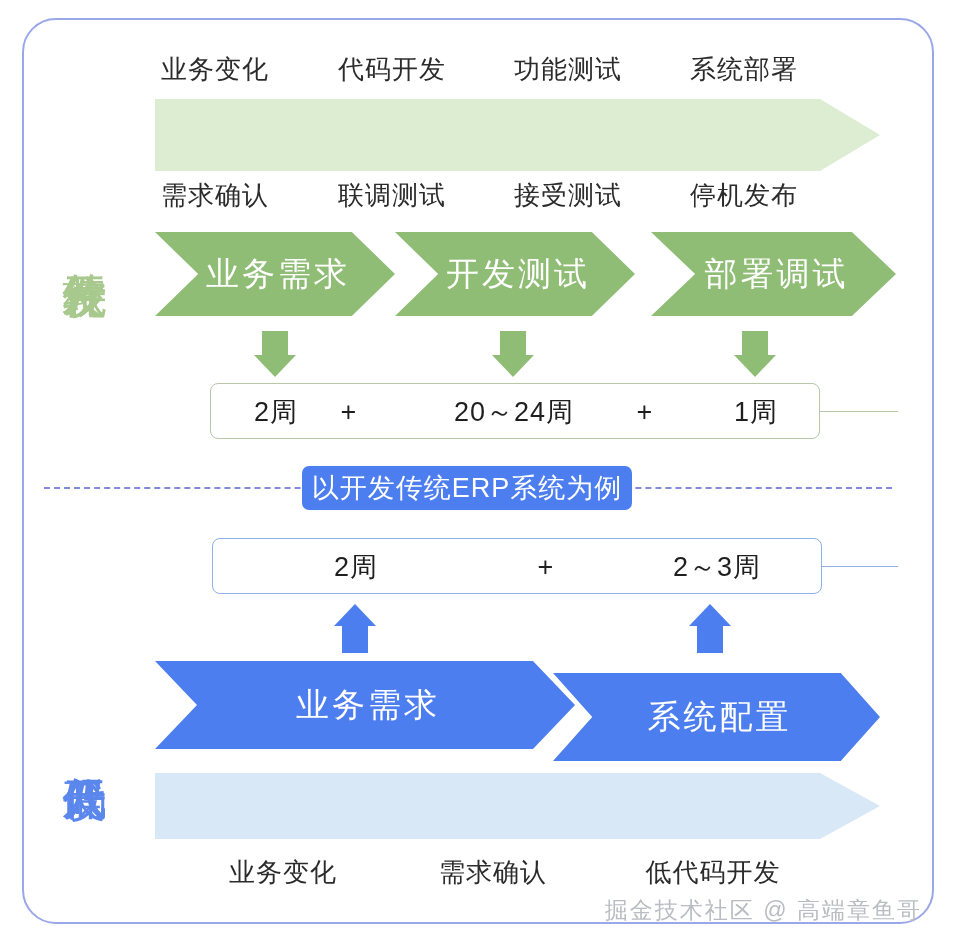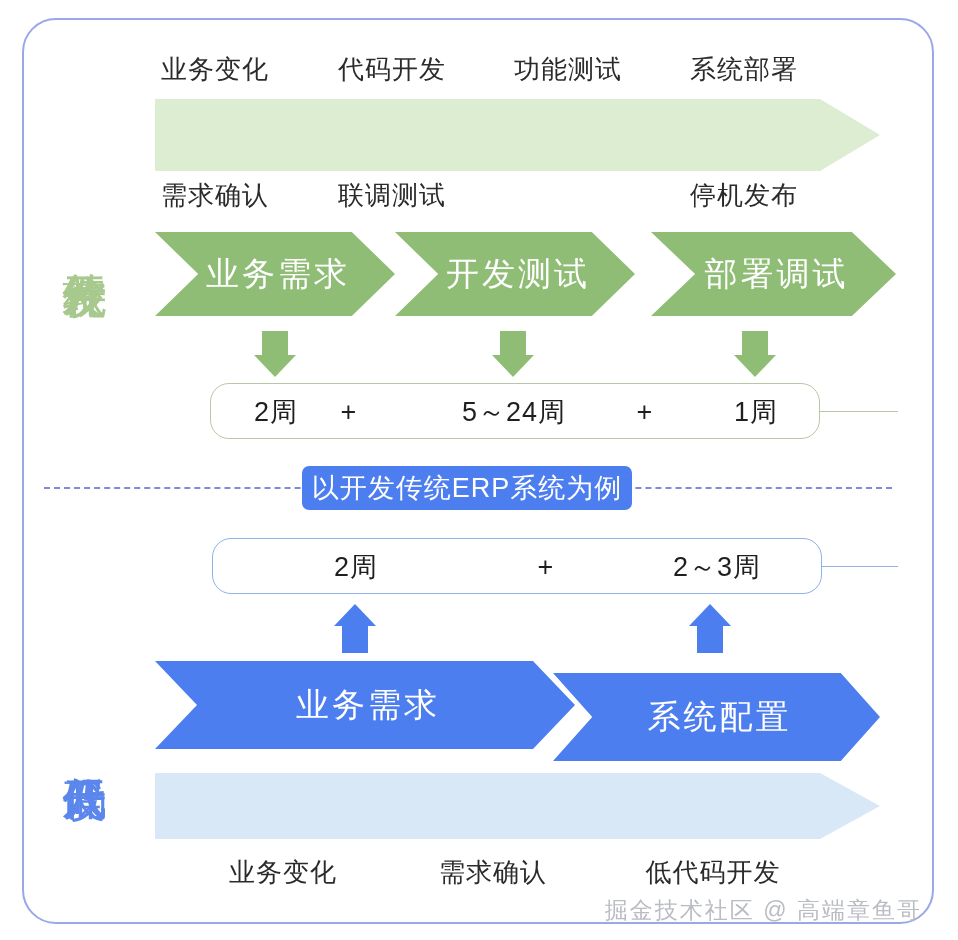--- a/index.html
+++ b/index.html
@@ -115,21 +115,21 @@
   
   .tick-arrow {
     position: absolute;
     width: 0; height: 0;
   }
 
   
   .time-box {
     position: absolute;
     height: 56px;
-    border-radius: 19px;
+    border-radius: 8px;
     box-sizing: border-box;
     background: #ffffff;
   }
   .time-box.green { border: 1.6px solid #b7c7a7; }
   .time-box.blue  { border: 1.6px solid #8fb0e8; }
   .time-box .cell {
     position: absolute;
     top: 0;
     height: 56px;
     display: flex;
@@ -201,20 +201,21 @@
   </div>
 
   <div class="bar-arrow" style="left:155px; top:99px; width:725px;">
     <div class="body" style="width:665px; background:#dcedd2;"></div>
     <div class="head" style="left:665px; border-left:60px solid #dcedd2;"></div>
   </div>
 
   <div class="caption-row" style="left:0; top:178px; width:958px;">
     <div class="cap" style="left:215px;">需求确认</div>
     <div class="cap" style="left:392px;">联调测试</div>
+    <div class="cap" style="left:568px;">接受测试</div>
     <div class="cap" style="left:744px;">停机发布</div>
   </div>
 
   <div class="chevron green" style="left:155px; top:232px; width:240px;
        clip-path: polygon(0 0, 82% 0, 100% 50%, 82% 100%, 0 100%, 18% 50%);">
     <span>业务需求</span>
   </div>
   <div class="chevron green" style="left:395px; top:232px; width:240px;
        clip-path: polygon(0 0, 82% 0, 100% 50%, 82% 100%, 0 100%, 18% 50%);">
     <span>开发测试</span>
@@ -229,21 +230,21 @@
 
   <div style="position:absolute; left:500px; top:331px; width:26px; height:30px; background:#8fbd75;"></div>
   <div class="tick-arrow" style="left:492px; top:355px; border-left:21px solid transparent; border-right:21px solid transparent; border-top:22px solid #8fbd75;"></div>
 
   <div style="position:absolute; left:742px; top:331px; width:26px; height:30px; background:#8fbd75;"></div>
   <div class="tick-arrow" style="left:734px; top:355px; border-left:21px solid transparent; border-right:21px solid transparent; border-top:22px solid #8fbd75;"></div>
 
   <div class="time-box green" style="left:210px; top:383px; width:610px;">
     <div class="cell" style="left:65px;">2周</div>
     <div class="cell" style="left:138px;">+</div>
-    <div class="cell" style="left:303px;">5～24周</div>
+    <div class="cell" style="left:303px;">20～24周</div>
     <div class="cell" style="left:434px;">+</div>
     <div class="cell" style="left:545px;">1周</div>
   </div>
   <div class="lead-line" style="left:820px; top:411px; width:78px;"></div>
 
   <div class="divider"></div>
   <div class="badge">以开发传统ERP系统为例</div>
 
   <div class="side-label blue">低代码开发</div>
 

